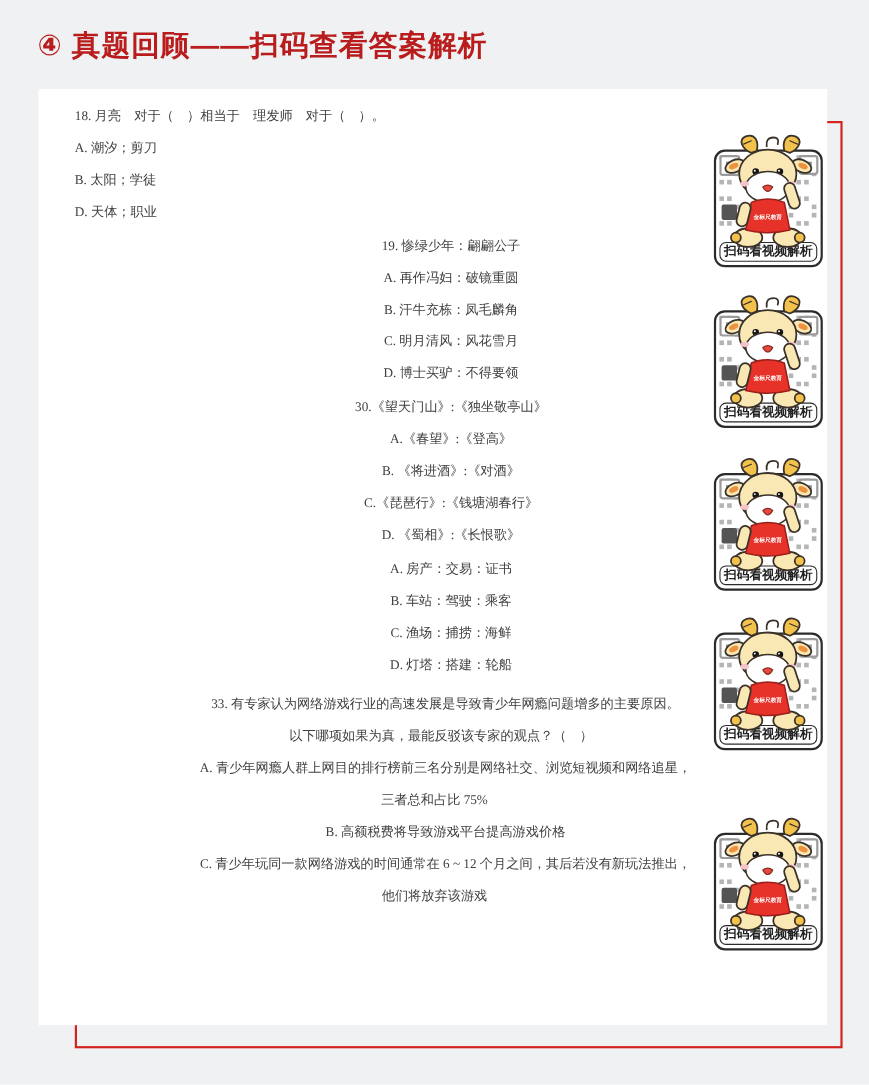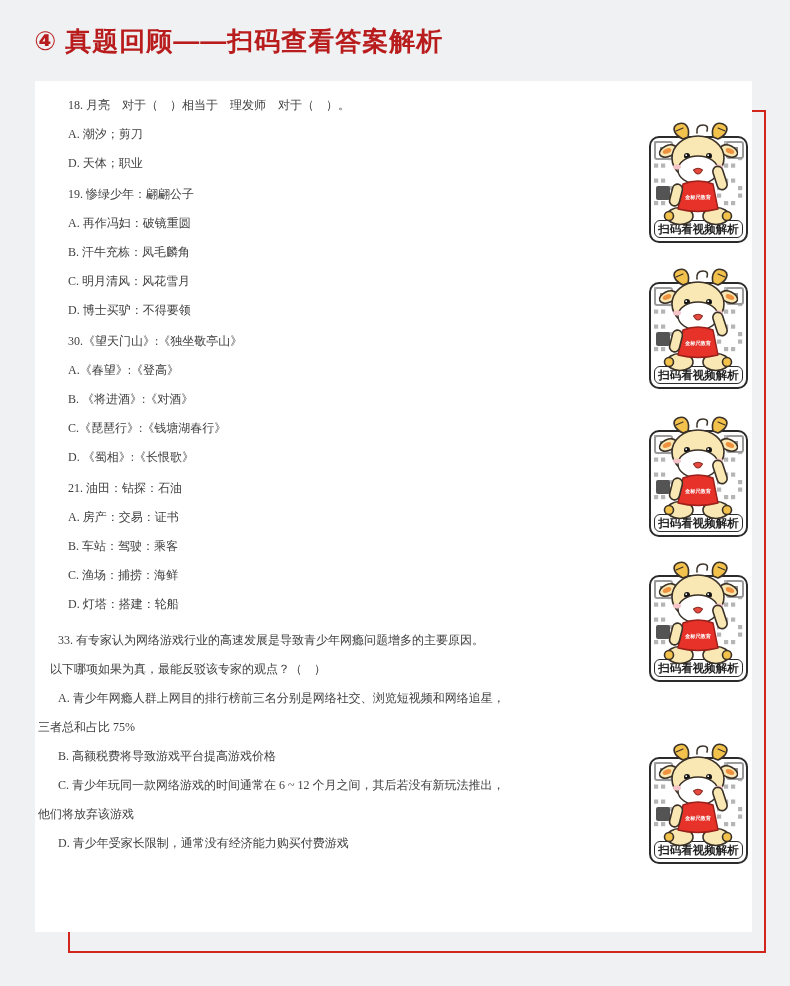--- a/index.html
+++ b/index.html
@@ -21,21 +21,21 @@
     position:absolute;left:34px;top:24px;z-index:3;
     font-size:26px;font-weight:bold;color:#b91c1c;letter-spacing:1px;
     font-family:"Liberation Sans","DejaVu Sans",sans-serif;
   }
 
   .content-box{
     position:absolute;left:35px;top:81px;width:717px;height:851px;
     background:#ffffff;z-index:2;overflow:hidden;
   }
   .questions{padding-top:10px;}
-  .qblock + .qblock{margin-top:2px;}
+  .qblock + .qblock{margin-top:2px;text-align:center;}
   .qblock.big-gap{margin-top:7px;}
   .ql{
     height:29px;line-height:29px;font-size:12px;color:#404040;
     font-family:"Liberation Serif","DejaVu Serif",serif;
     white-space:pre;
   }
   .ql.opt{padding-left:33px;}
   .ql.first{padding-left:23px;}
   .ql.sub{padding-left:15px;}
   .ql.flush{padding-left:3px;}
@@ -71,52 +71,51 @@
 
   <div class="red-frame"></div>
 
   <div class="page-title">④ 真题回顾——扫码查看答案解析</div>
 
   <div class="content-box">
     <div class="questions" id="questions">
         <div class="qblock">
           <div class="ql opt">18. 月亮　对于（　）相当于　理发师　对于（　）。</div>
           <div class="ql opt">A. 潮汐；剪刀</div>
+          <div class="ql opt">B. 太阳；学徒</div>
           <div class="ql opt">D. 天体；职业</div>
         </div>
         <div class="qblock">
           <div class="ql opt">19. 惨绿少年：翩翩公子</div>
           <div class="ql opt">A. 再作冯妇：破镜重圆</div>
           <div class="ql opt">B. 汗牛充栋：凤毛麟角</div>
           <div class="ql opt">C. 明月清风：风花雪月</div>
           <div class="ql opt">D. 博士买驴：不得要领</div>
         </div>
         <div class="qblock">
           <div class="ql opt">30.《望天门山》:《独坐敬亭山》</div>
           <div class="ql opt">A.《春望》:《登高》</div>
           <div class="ql opt">B. 《将进酒》:《对酒》</div>
           <div class="ql opt">C.《琵琶行》:《钱塘湖春行》</div>
           <div class="ql opt">D. 《蜀相》:《长恨歌》</div>
         </div>
         <div class="qblock">
-          <div class="ql opt">21. 油田：钻探：石油</div>
           <div class="ql opt">A. 房产：交易：证书</div>
           <div class="ql opt">B. 车站：驾驶：乘客</div>
           <div class="ql opt">C. 渔场：捕捞：海鲜</div>
           <div class="ql opt">D. 灯塔：搭建：轮船</div>
         </div>
         <div class="qblock big-gap">
           <div class="ql first">33. 有专家认为网络游戏行业的高速发展是导致青少年网瘾问题增多的主要原因。</div>
           <div class="ql sub">以下哪项如果为真，最能反驳该专家的观点？（　）</div>
           <div class="ql first">A. 青少年网瘾人群上网目的排行榜前三名分别是网络社交、浏览短视频和网络追星，</div>
           <div class="ql flush">三者总和占比 75%</div>
           <div class="ql first">B. 高额税费将导致游戏平台提高游戏价格</div>
           <div class="ql first">C. 青少年玩同一款网络游戏的时间通常在 6 ~ 12 个月之间，其后若没有新玩法推出，</div>
           <div class="ql flush">他们将放弃该游戏</div>
-          <div class="ql first">D. 青少年受家长限制，通常没有经济能力购买付费游戏</div>
         </div>
       </div>
   </div>
 
   <div class="qr-slot" style="top:120px">
   <div class="badge-inner">
     <div class="qr-card">
       <svg class="qr-pattern" viewBox="0 0 95 78">
         <g class="qr-dots">
               <rect x="2" y="2" width="4.2" height="4.2" fill="#b5b5b5"></rect>

